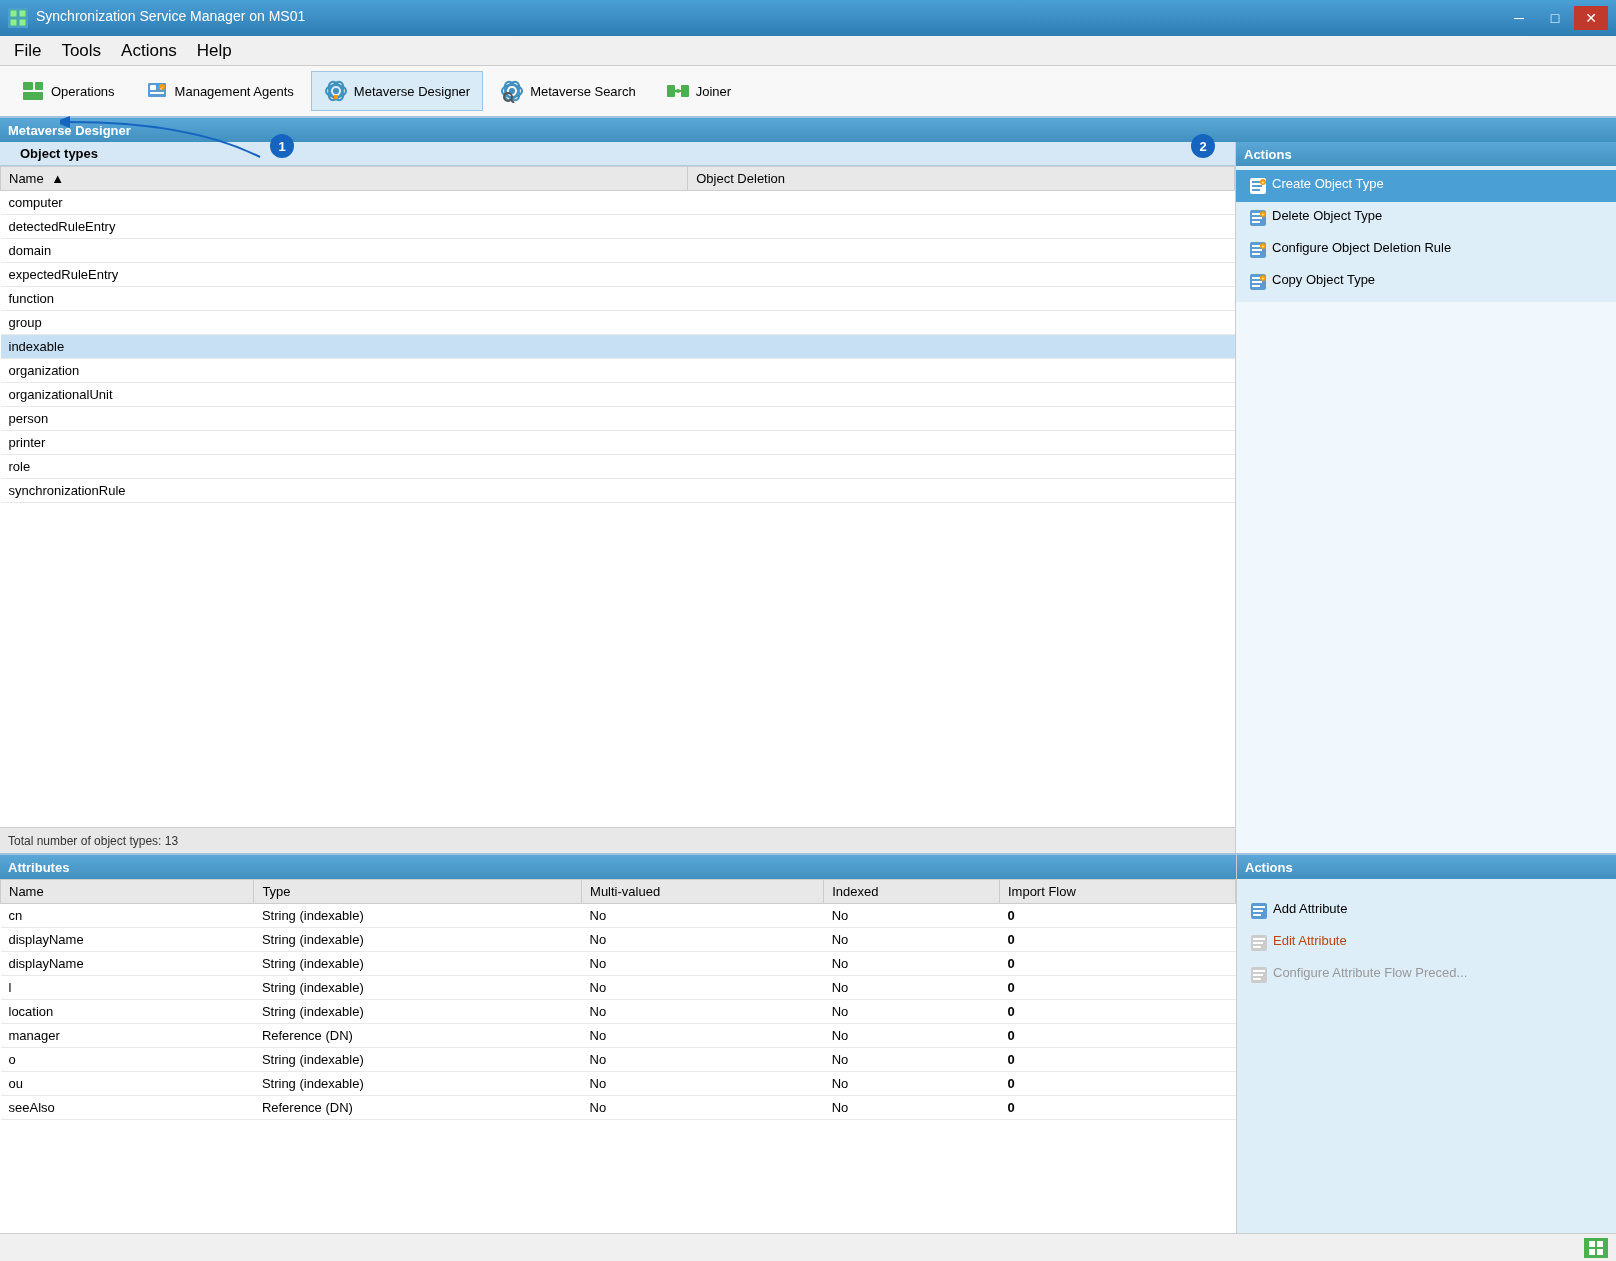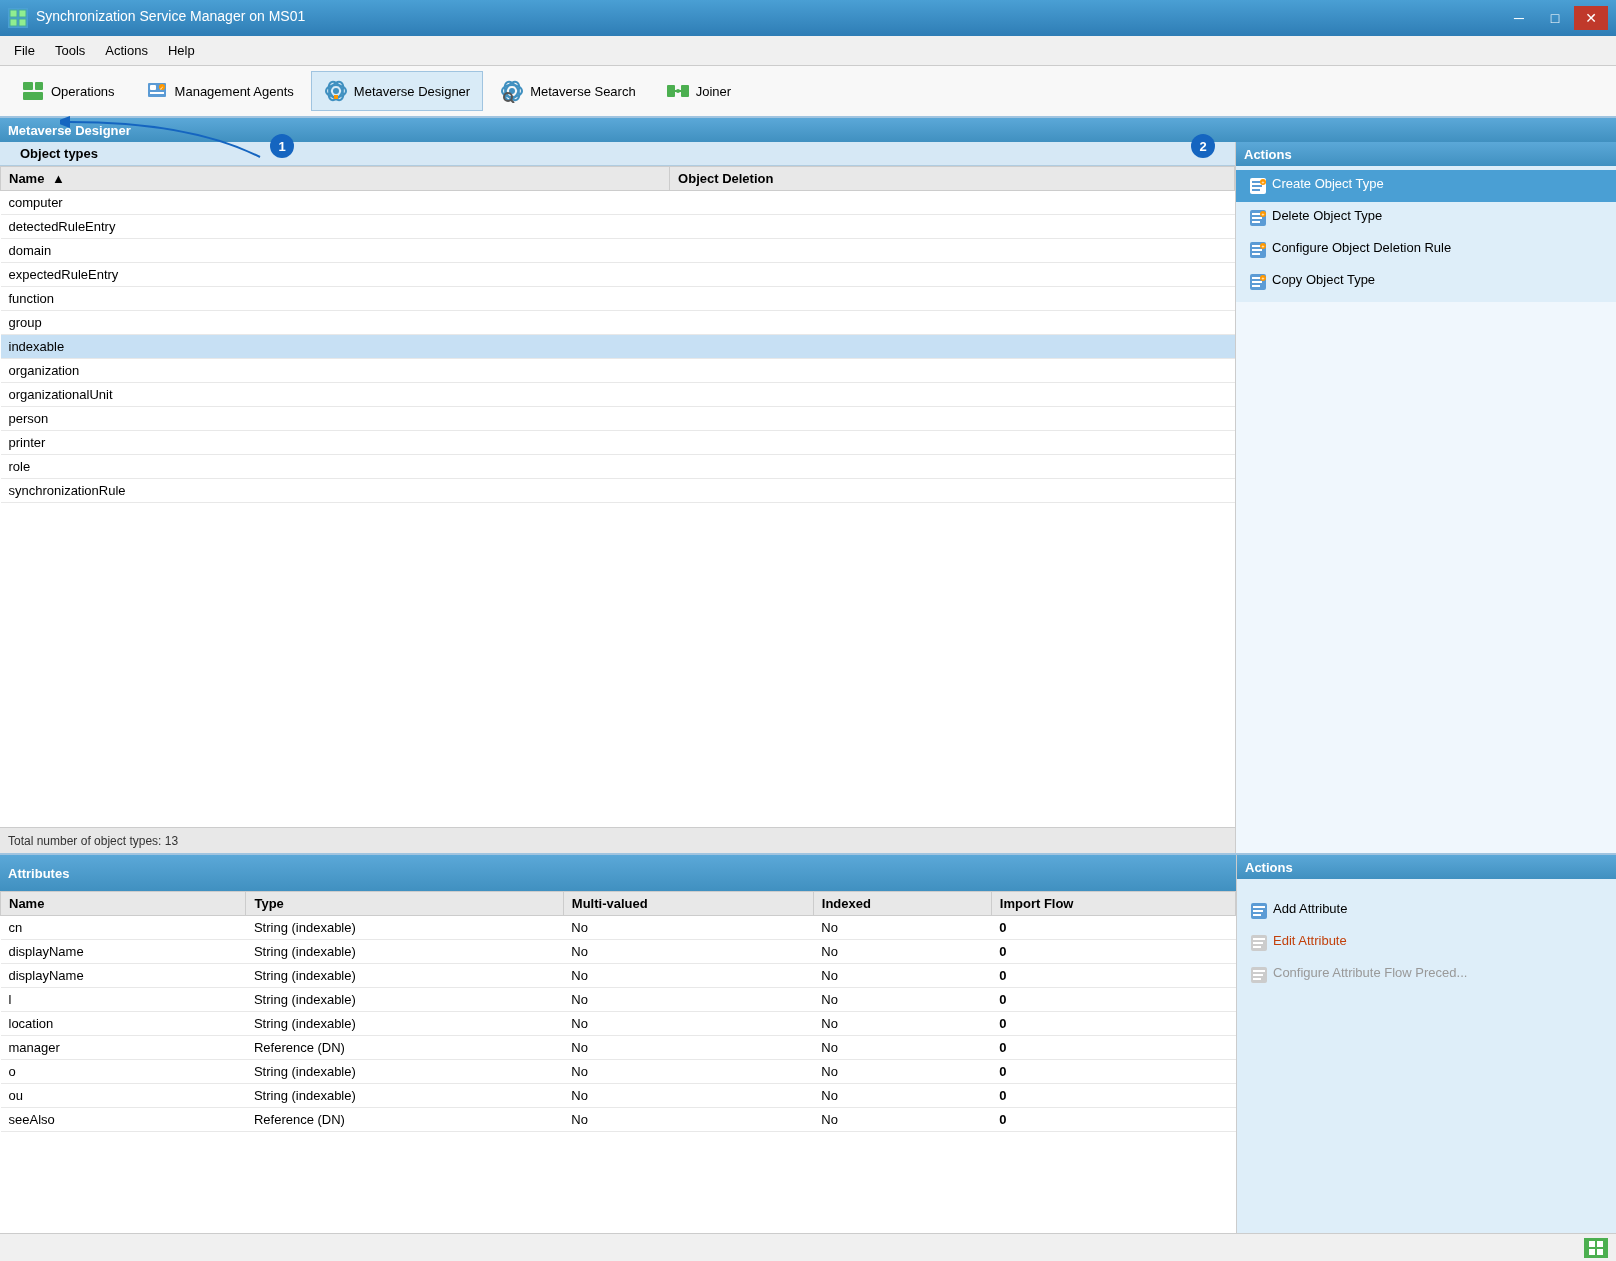--- a/index.html
+++ b/index.html
@@ -60,21 +60,21 @@
       background: #f0f0f0;
       height: 30px;
       display: flex;
       align-items: center;
       padding: 0 4px;
       border-bottom: 1px solid #ccc;
     }
     .menu-item {
       padding: 4px 10px;
       cursor: pointer;
-      font-size: 13px;
+      font-size: 17px;
     }
 
     
     .toolbar {
       background: #f8f8f8;
       height: 52px;
       display: flex;
       align-items: center;
       padding: 0 8px;
       gap: 4px;
@@ -166,21 +166,21 @@
 
     .data-table {
       width: 100%;
       border-collapse: collapse;
     }
     .data-table th {
       background: #e8e8e8;
       border: 1px solid #ccc;
       padding: 4px 8px;
       text-align: left;
-      font-weight: 700;
+      font-weight: 400;
       font-size: 13px;
       position: sticky;
       top: 0;
     }
     .data-table th .sort-arrow {
       display: inline-block;
       margin-left: 4px;
     }
     .data-table td {
       border-bottom: 1px solid #e8e8e8;
@@ -245,21 +245,21 @@
       display: flex;
       align-items: center;
       padding: 0 8px;
       gap: 4px;
     }
 
     
     .attributes-section-header {
       background: linear-gradient(to bottom, #5ba8d8, #4090c0);
       color: white;
-      padding: 18px 8px;
+      padding: 12px 8px;
       font-weight: 600;
       font-size: 13px;
       height: 24px;
       display: flex;
       align-items: center;
     }
   </style>
 </head>
 <body>
 

